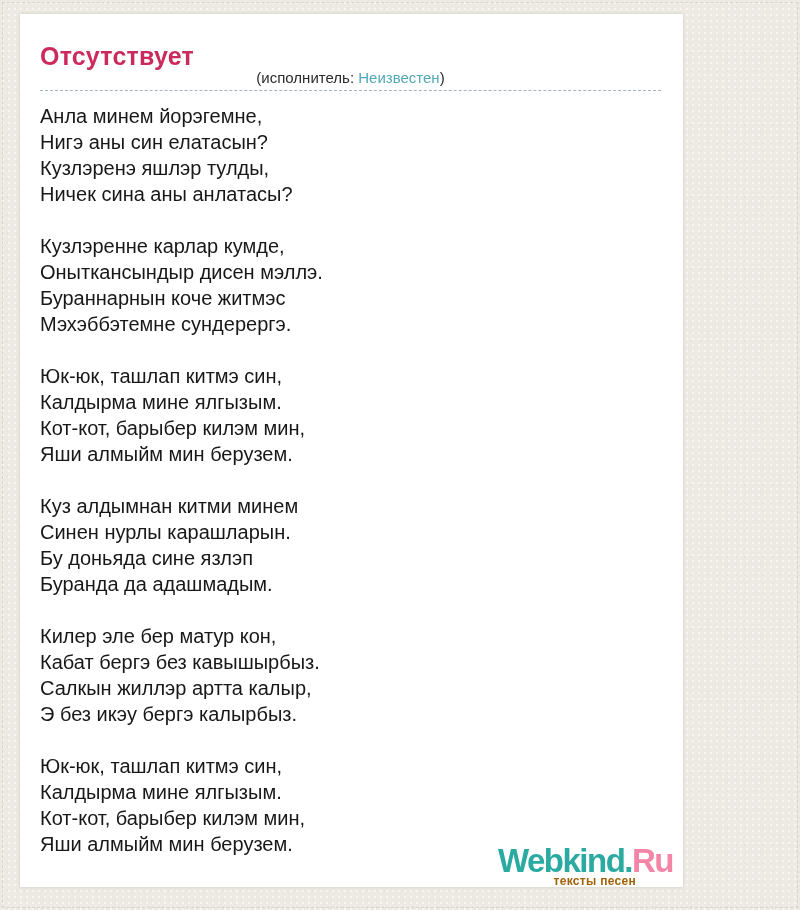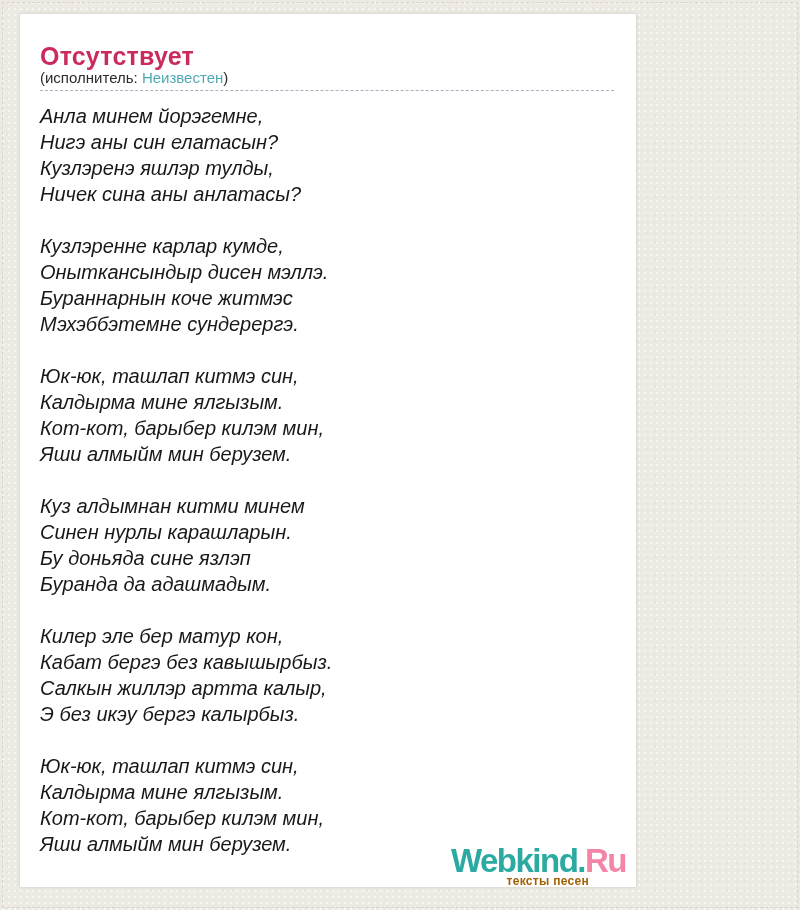--- a/index.html
+++ b/index.html
@@ -20,54 +20,54 @@
   .page-frame {
     position: absolute;
     inset: 2px;
     border: 1px dashed #d8d3cb;
     pointer-events: none;
   }
   .card {
     position: absolute;
     left: 20px;
     top: 14px;
-    width: 616px;
+    width: 663px;
     height: 873px;
     background: #ffffff;
     box-shadow: 0 0 3px rgba(0,0,0,0.15);
     padding: 30px 22px 0 20px;
   }
   .song-title {
     margin: 0;
     font-size: 25px;
     line-height: 24px;
     font-weight: bold;
     color: #cb2b5c;
     letter-spacing: 0.2px;
   }
   .artist-line {
     margin-top: 2px;
     font-size: 15px;
     line-height: 16px;
     color: #2b2b2b;
     padding-bottom: 4px;
     border-bottom: 1px dashed #a4b2c0;
+    text-align: center;
   }
   .artist-link {
     color: #4fa8b5;
     text-decoration: none;
     cursor: pointer;
   }
   .lyrics {
     margin-top: 12px;
     font-size: 20px;
     line-height: 26px;
     color: #181818;
     white-space: pre-line;
-    font-style: italic;
   }
   .logo {
     position: absolute;
     right: 10px;
     bottom: 0;
     text-align: right;
     text-decoration: none;
     display: block;
   }
   .logo-main {

